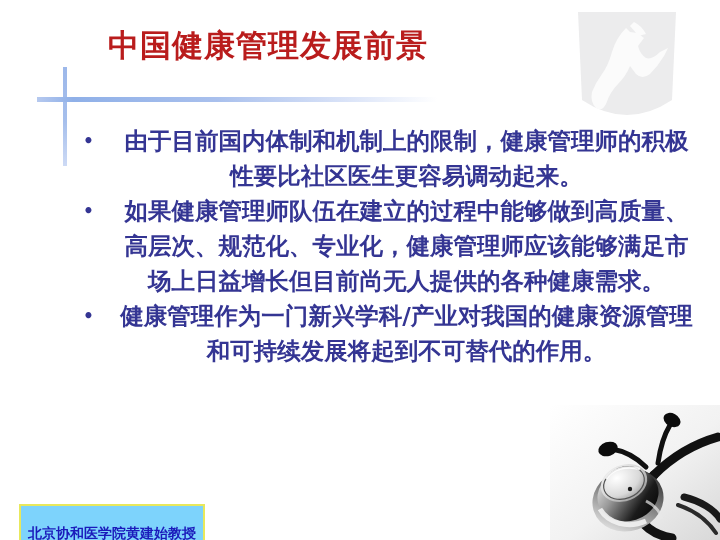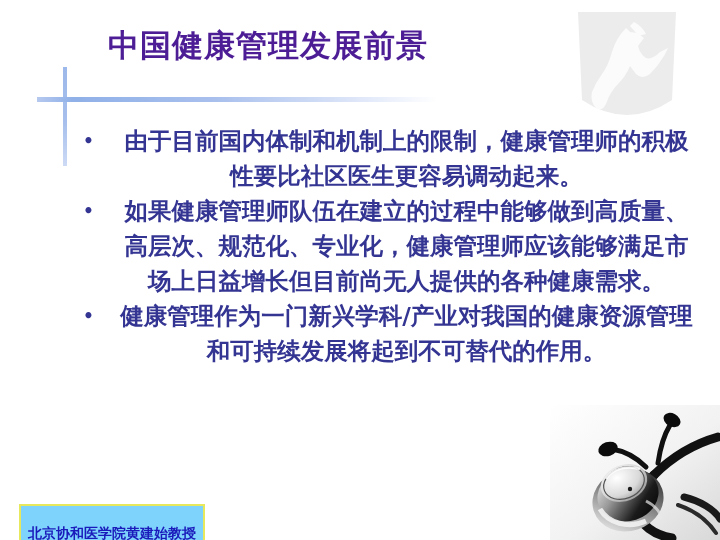--- a/index.html
+++ b/index.html
@@ -49,21 +49,21 @@
     height: 5px;
     background: linear-gradient(to right, #b6c9ef 0%, #8fb0e8 9%, #a9c0ed 45%, #dbe4f8 78%, #ffffff 100%);
   }
 
   
   #title {
     position: absolute;
     left: 108px;
     top: 28px;
     width: 560px;
-    color: #4c1d95;
+    color: #b91c1c;
     font-size: 31px;
     font-weight: bold;
     letter-spacing: 1px;
     line-height: 1.15;
     white-space: nowrap;
     font-family: "DejaVu Sans", sans-serif;
   }
 
   
   #body {

